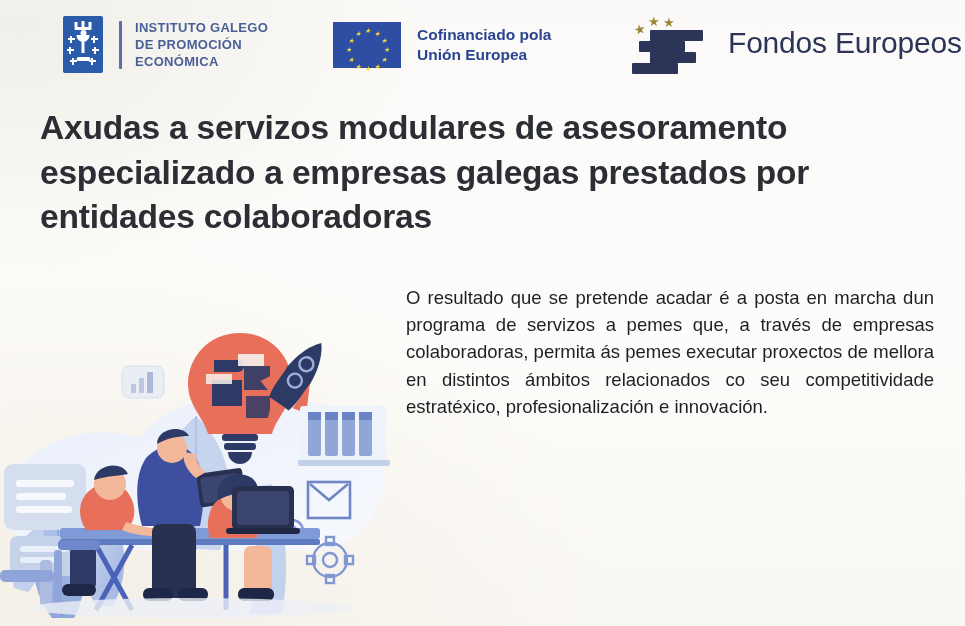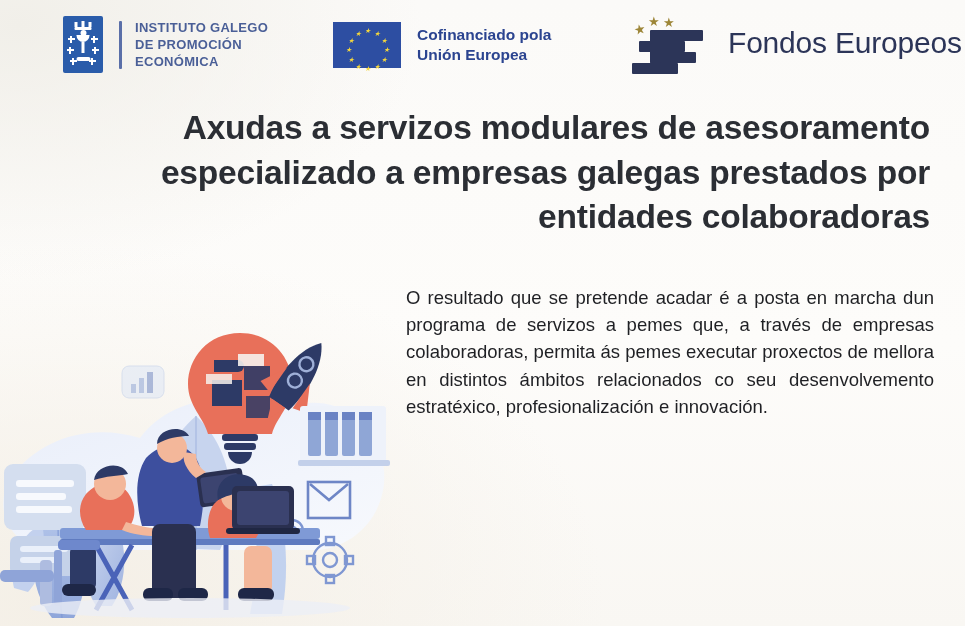--- a/index.html
+++ b/index.html
@@ -63,21 +63,21 @@
   
   .fondos { position:absolute; left:622px; top:12px; display:flex; align-items:center; }
   .fe-mark { position:relative; width:82px; height:62px; }
   .fe-mark .bar { position:absolute; background:#2c3558; border-radius:1px; }
   .fe-mark .star { position:absolute; color:#9d8638; font-size:13px; line-height:13px; }
   .fe-text { margin-left:24px; color:#2c3558; font-size:30px; font-weight:400; letter-spacing:-0.2px; }
 
   
   .title {
     position:absolute; top:106px; left:40px; width:890px;
-    text-align:right;
+    text-align:left;
     color:#2b2e34;
     font-size:33.5px;
     font-weight:700;
     line-height:1.33;
     letter-spacing:-0.2px;
   }
 
   
   .copy { position:absolute; left:406px; top:284px; width:528px; }
   .copy p {
@@ -159,21 +159,21 @@
         <span class="bar" style="left:10px;top:51px;width:46px;height:11px;"></span>
         <span class="bar" style="left:28px;top:18px;width:11px;height:33px;"></span>
       </div>
       <div class="fe-text">Fondos Europeos</div>
     </div>
   </div>
 
   <h1 class="title">Axudas a servizos modulares de asesoramento especializado a empresas galegas prestados por entidades colaboradoras</h1>
 
   <div class="copy">
-    <p>O resultado que se pretende acadar é a posta en marcha dun programa de servizos a pemes que, a través de empresas colaboradoras, permita ás pemes executar proxectos de mellora en distintos ámbitos relacionados co seu desenvolvemento estratéxico, profesionalización e innovación.</p>
+    <p>O resultado que se pretende acadar é a posta en marcha dun programa de servizos a pemes que, a través de empresas colaboradoras, permita ás pemes executar proxectos de mellora en distintos ámbitos relacionados co seu competitividade estratéxico, profesionalización e innovación.</p>
   </div>
 
   <div class="illo">
     <svg viewBox="0 0 400 338" xmlns="http://www.w3.org/2000/svg" aria-hidden="true">
       <defs>
         <linearGradient id="bgBlob" x1="0" y1="0" x2="1" y2="1">
           <stop offset="0%" stop-color="#e9eefa"></stop>
           <stop offset="100%" stop-color="#f7f9fd"></stop>
         </linearGradient>
         <linearGradient id="leafG" x1="0" y1="0" x2="0" y2="1">

